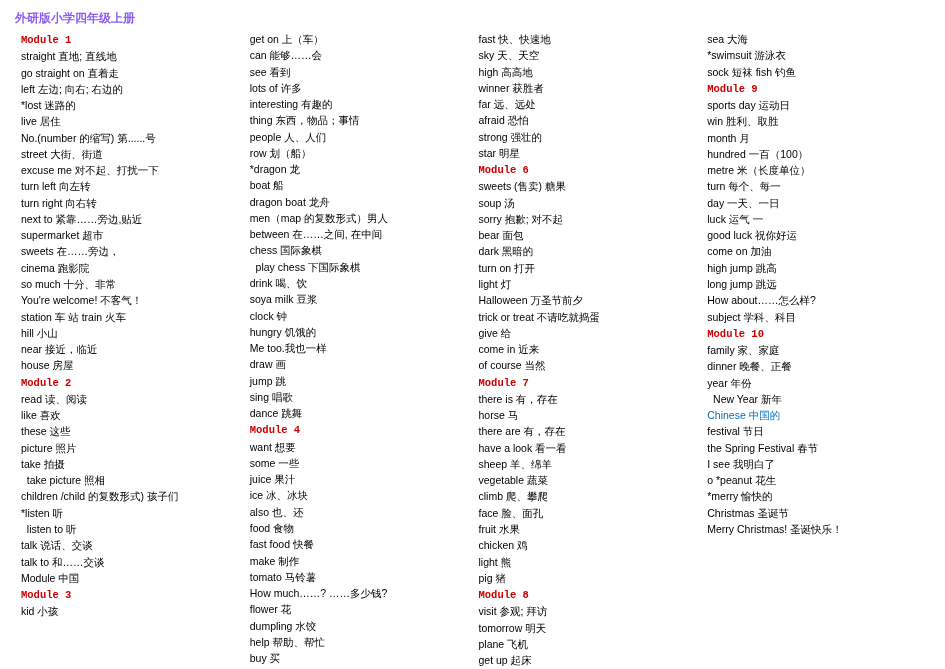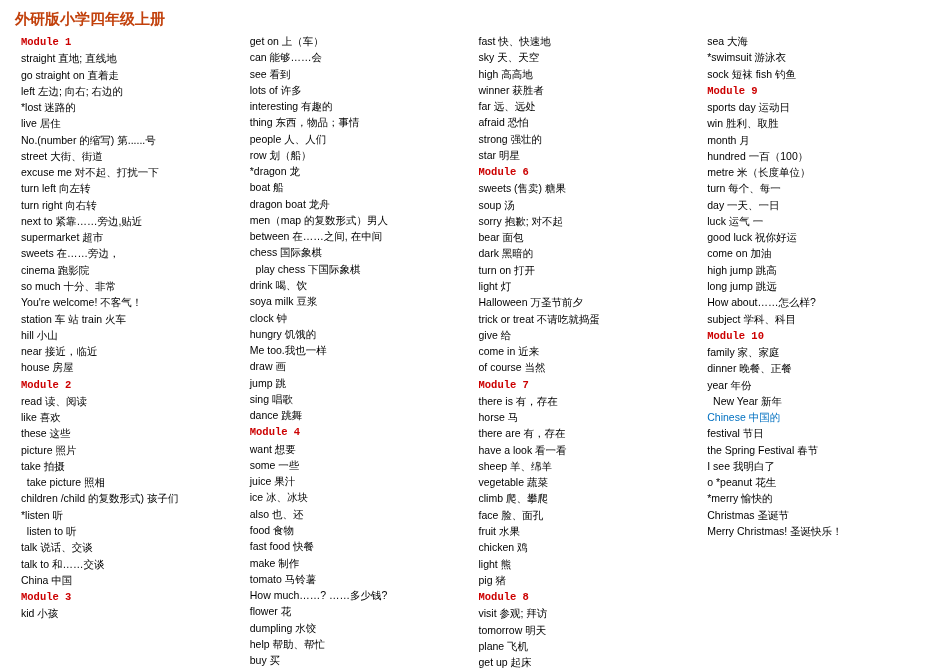--- a/index.html
+++ b/index.html
@@ -6,22 +6,22 @@
     body {
       background: #fff;
       font-family: SimSun, "宋体", Arial, sans-serif;
       font-size: 11px;
       color: #000;
       width: 945px;
       min-height: 669px;
       padding: 10px 15px;
     }
     .page-title {
-      color: #c2410c;
-      font-size: 15px;
+      color: #8b5cf6;
+      font-size: 12px;
       font-weight: bold;
       margin-bottom: 4px;
     }
     .content-area {
       display: flex;
       gap: 0;
       width: 100%;
     }
     .column {
       flex: 1;
@@ -70,21 +70,21 @@
       <span>like 喜欢</span><br>
       <span>these 这些</span><br>
       <span>picture 照片</span><br>
       <span>take 拍摄</span><br>
       <span>&nbsp;&nbsp;take picture 照相</span><br>
       <span>children /child 的复数形式) 孩子们</span><br>
       <span>*listen 听</span><br>
       <span>&nbsp;&nbsp;listen to 听</span><br>
       <span>talk 说话、交谈</span><br>
       <span>talk to 和……交谈</span><br>
-      <span>China 中国</span><br>
+      <span>Module 中国</span><br>
       <span class="module-title">Module 3</span><br>
       <span>kid 小孩</span><br>
     </div>
 
     <div class="column">
       <span>get on 上（车）</span><br>
       <span>can 能够……会</span><br>
       <span>see 看到</span><br>
       <span>lots of 许多</span><br>
       <span>interesting 有趣的</span><br>

